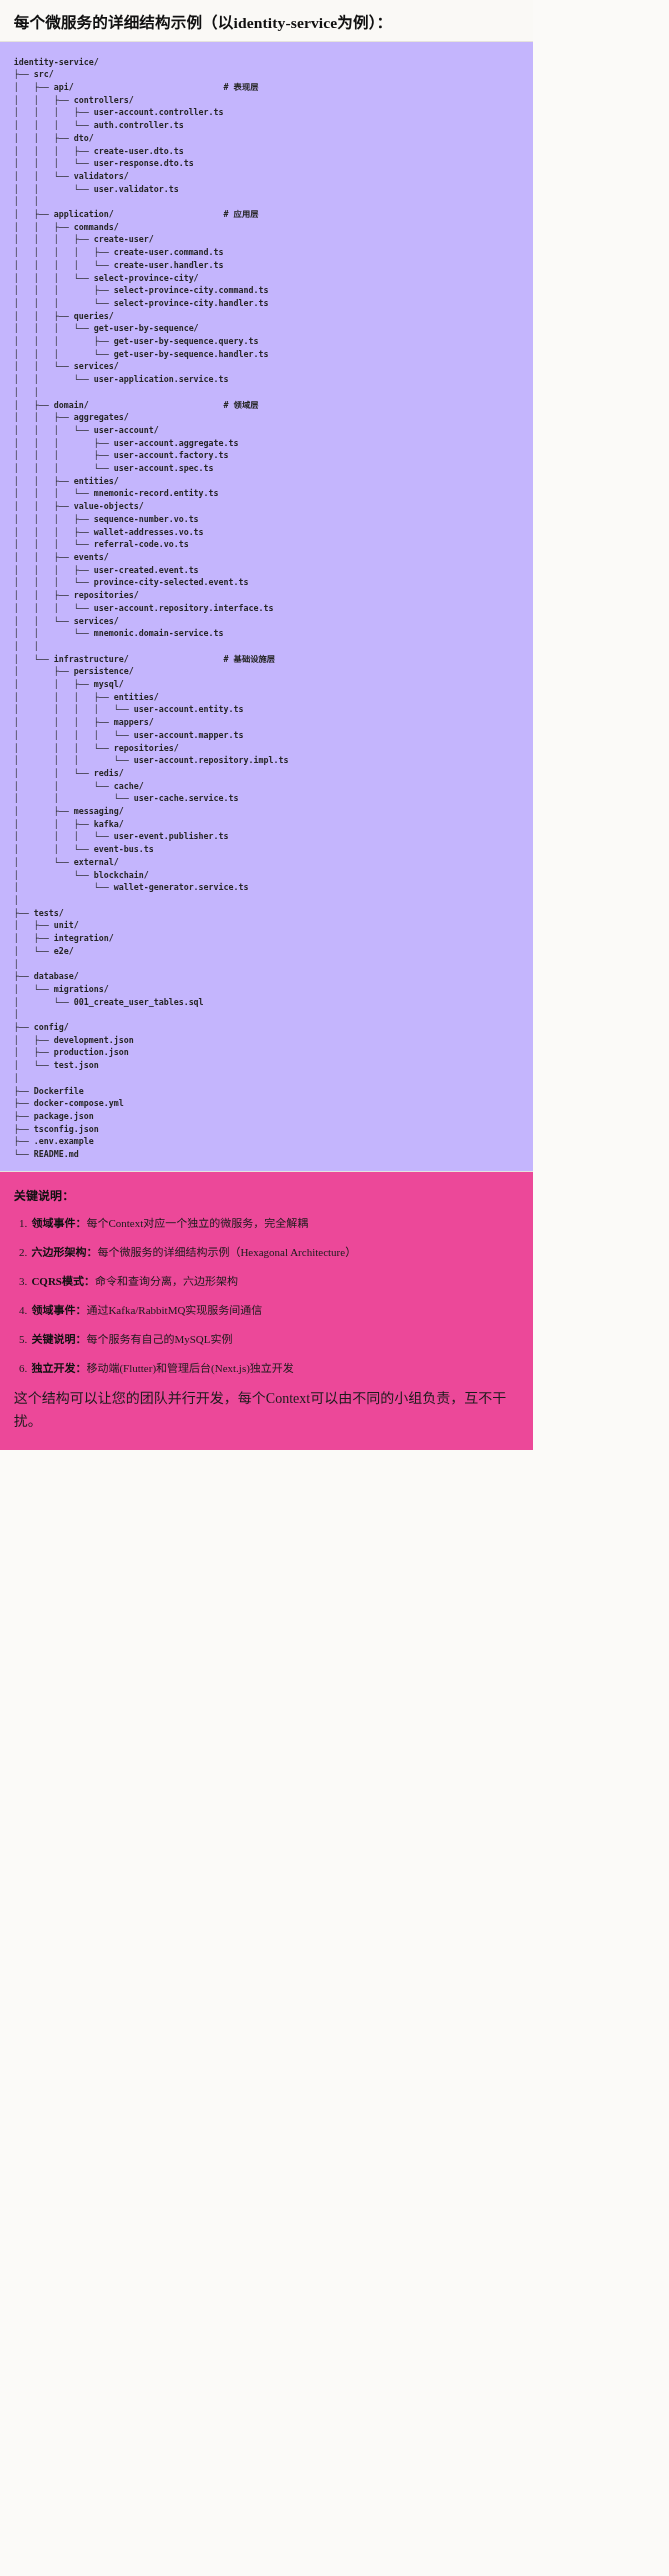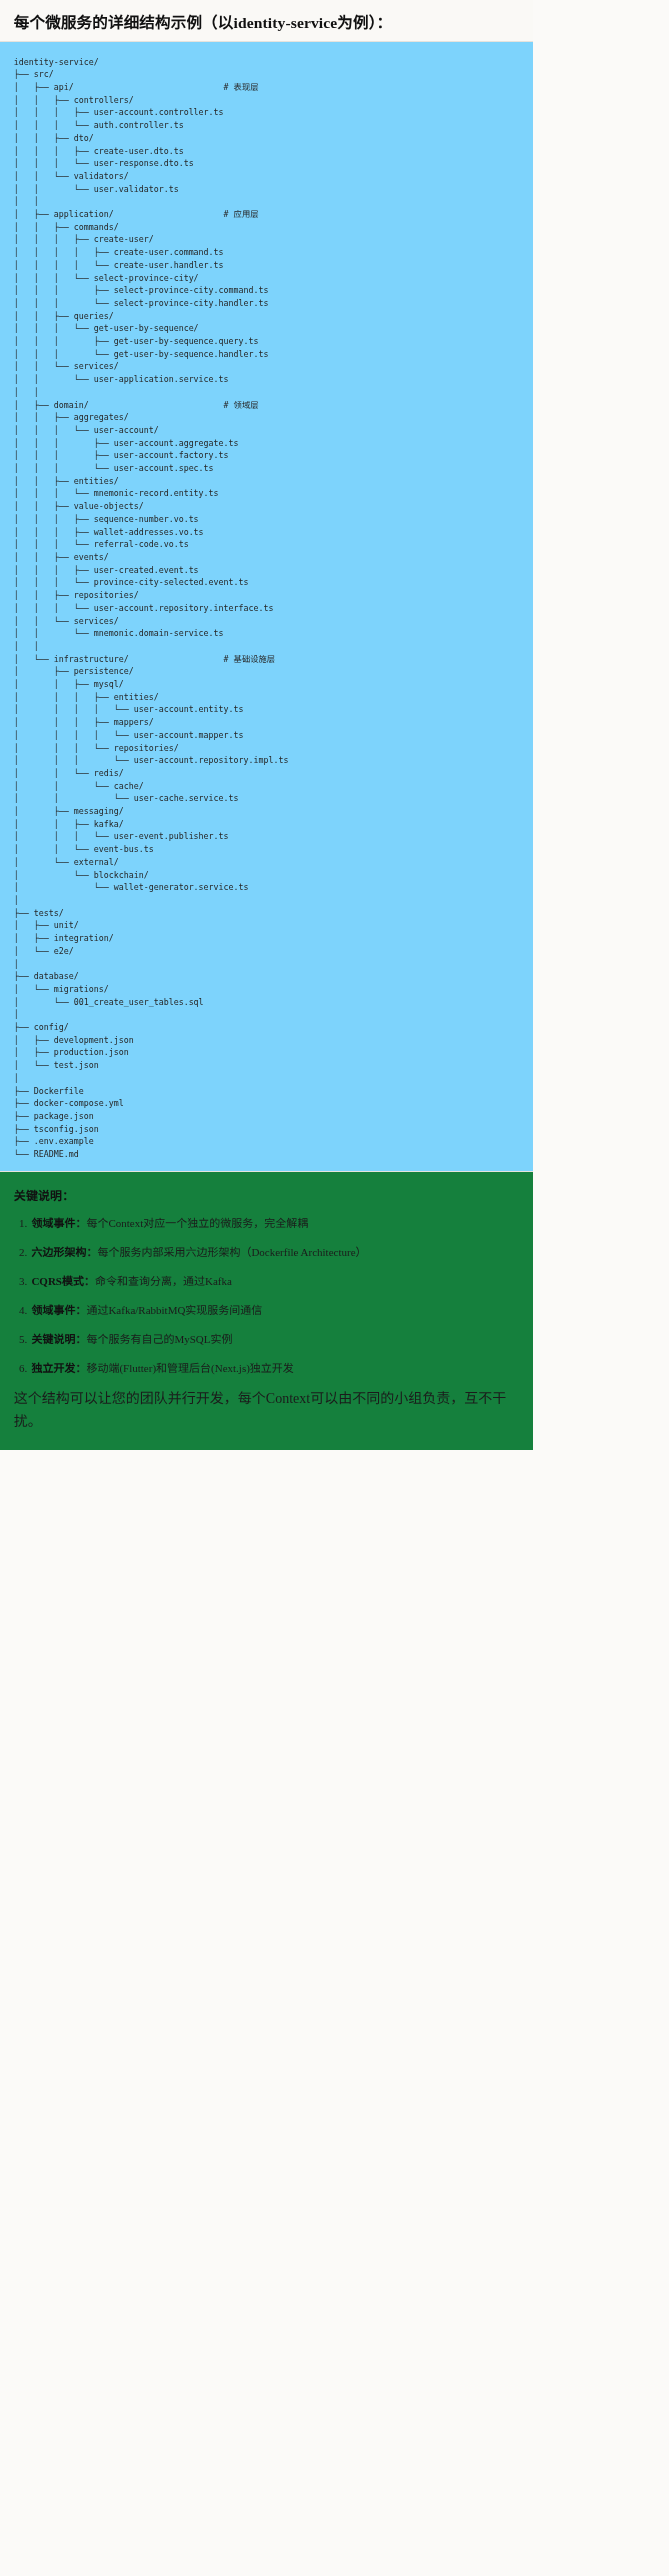--- a/index.html
+++ b/index.html
@@ -33,37 +33,38 @@
     font-size: 15.6px;
     line-height: 1.25;
     letter-spacing: 0.1px;
     margin: 0;
     color: #111111;
   }
 
   
   .tree-block {
     padding: 13.8px 13.8px 10px 13.8px;
-    background: #7dd3fc;
+    background: #c4b5fd;
+    font-weight: bold;
   }
   pre.tree {
     margin: 0;
     font-family: "DejaVu Sans Mono", "Liberation Mono", monospace;
     font-size: 8.3px;
     line-height: 12.7px;
     color: #262626;
     white-space: pre;
     tab-size: 4;
     letter-spacing: 0px;
   }
 
   
   .notes-block {
     padding: 10px 13.8px 16.3px 13.8px;
-    background: #15803d;
+    background: #ec4899;
     border-top: 0.6px solid #e6e3dd;
   }
   .notes-title {
     font-weight: bold;
     font-size: 12px;
     margin: 3.8px 0 11.3px 0;
     color: #111111;
     letter-spacing: 0.1px;
   }
   ol.notes-list {
@@ -191,24 +192,24 @@
   </div>
 
   <div class="notes-block">
     <div class="notes-title">关键说明：</div>
 
     <ol class="notes-list">
       <li>
         <span class="note-term">领域事件</span><span class="note-sep">：</span><span class="note-desc">每个Context对应一个独立的微服务，完全解耦</span>
       </li>
       <li>
-        <span class="note-term">六边形架构</span><span class="note-sep">：</span><span class="note-desc">每个服务内部采用六边形架构（Dockerfile Architecture）</span>
-      </li>
-      <li>
-        <span class="note-term">CQRS模式</span><span class="note-sep">：</span><span class="note-desc">命令和查询分离，通过Kafka</span>
+        <span class="note-term">六边形架构</span><span class="note-sep">：</span><span class="note-desc">每个微服务的详细结构示例（Hexagonal Architecture）</span>
+      </li>
+      <li>
+        <span class="note-term">CQRS模式</span><span class="note-sep">：</span><span class="note-desc">命令和查询分离，六边形架构</span>
       </li>
       <li>
         <span class="note-term">领域事件</span><span class="note-sep">：</span><span class="note-desc">通过Kafka/RabbitMQ实现服务间通信</span>
       </li>
       <li>
         <span class="note-term">关键说明</span><span class="note-sep">：</span><span class="note-desc">每个服务有自己的MySQL实例</span>
       </li>
       <li>
         <span class="note-term">独立开发</span><span class="note-sep">：</span><span class="note-desc">移动端(Flutter)和管理后台(Next.js)独立开发</span>
       </li>

